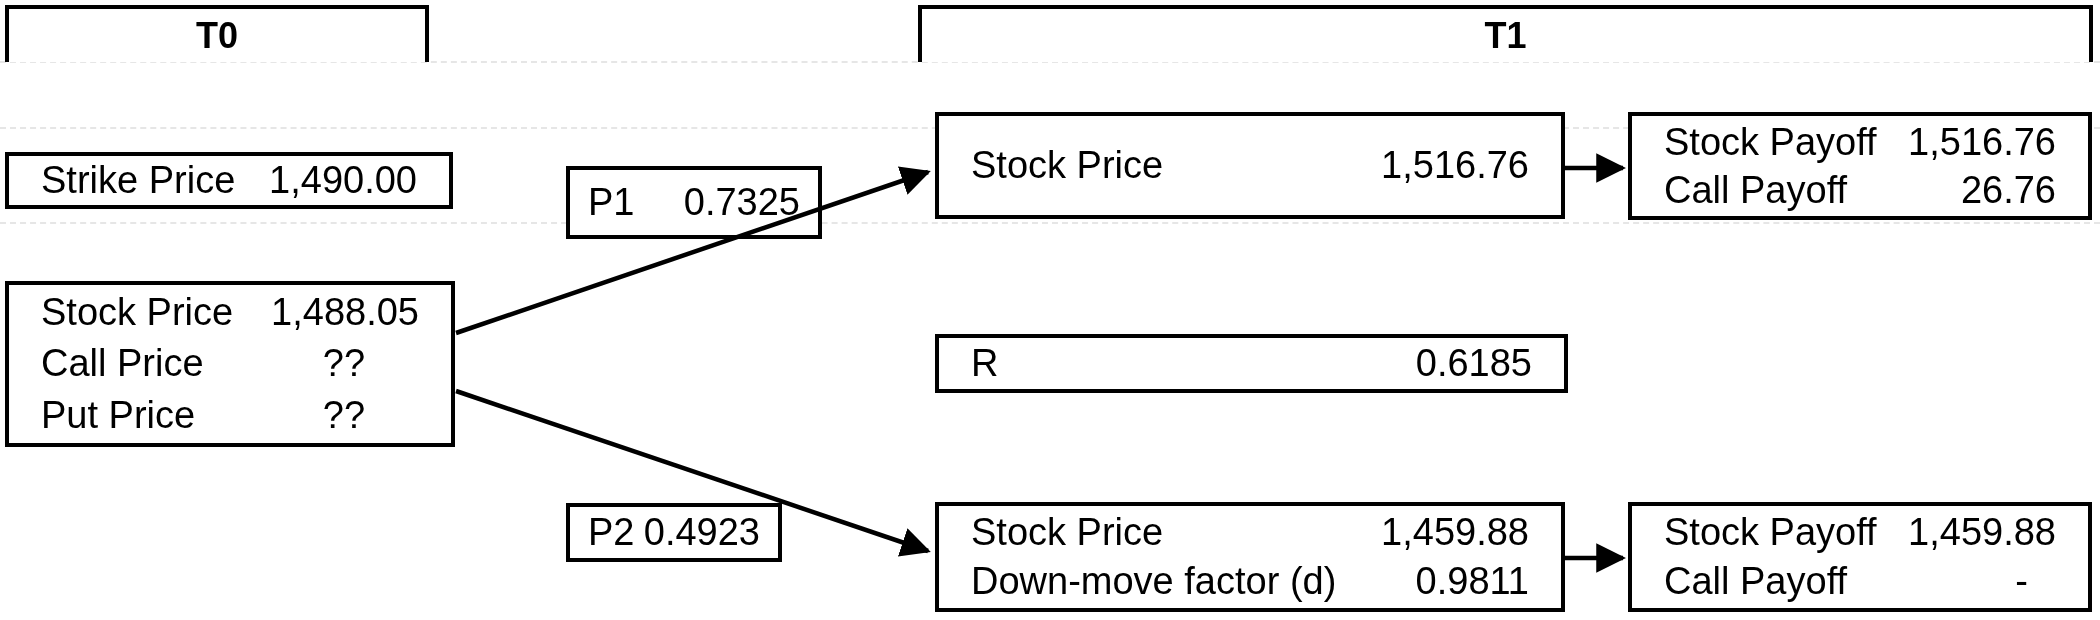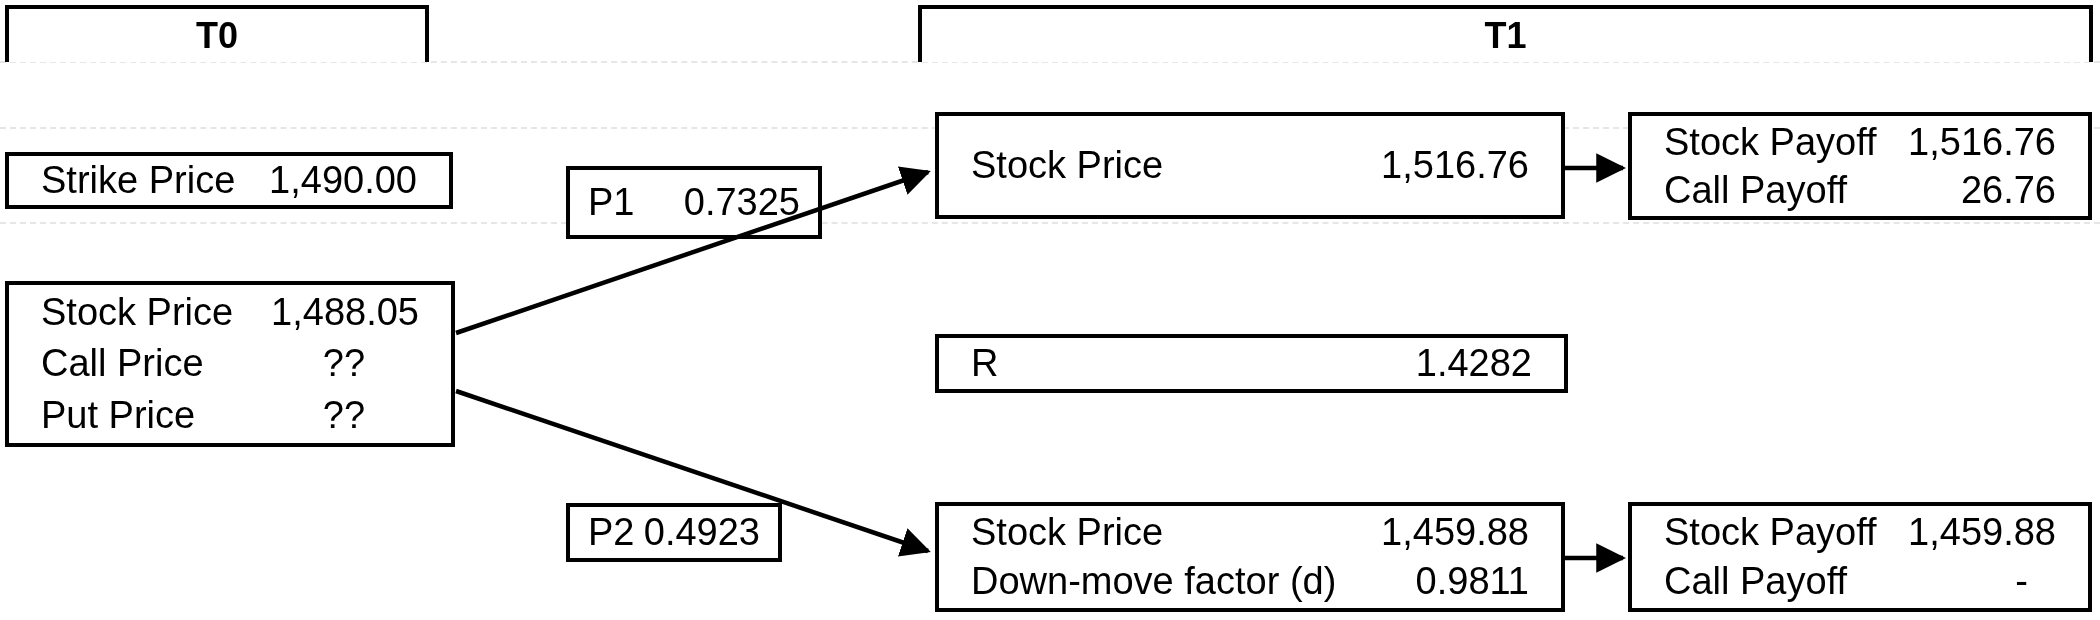--- a/index.html
+++ b/index.html
@@ -125,21 +125,21 @@
   <div class="box" style="left:935px; top:112px; width:630px; height:107px;">
     <div class="row">
       <span class="lbl">Stock Price</span>
       <span class="val">1,516.76</span>
     </div>
   </div>
 
   <div class="box" style="left:935px; top:334px; width:633px; height:59px;">
     <div class="row">
       <span class="lbl">R</span>
-      <span class="val">1.4282</span>
+      <span class="val">0.6185</span>
     </div>
   </div>
 
   <div class="box" style="left:935px; top:502px; width:630px; height:110px;">
     <div class="row">
       <span class="lbl">Stock Price</span>
       <span class="val">1,459.88</span>
     </div>
     <div class="row">
       <span class="lbl">Down-move factor (d)</span>

